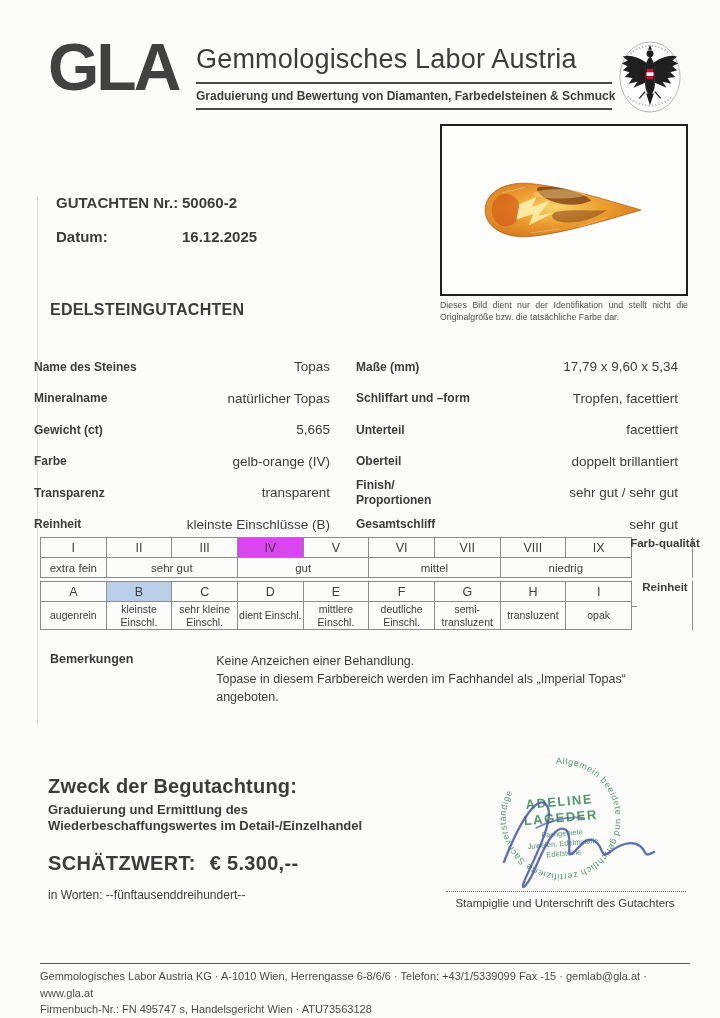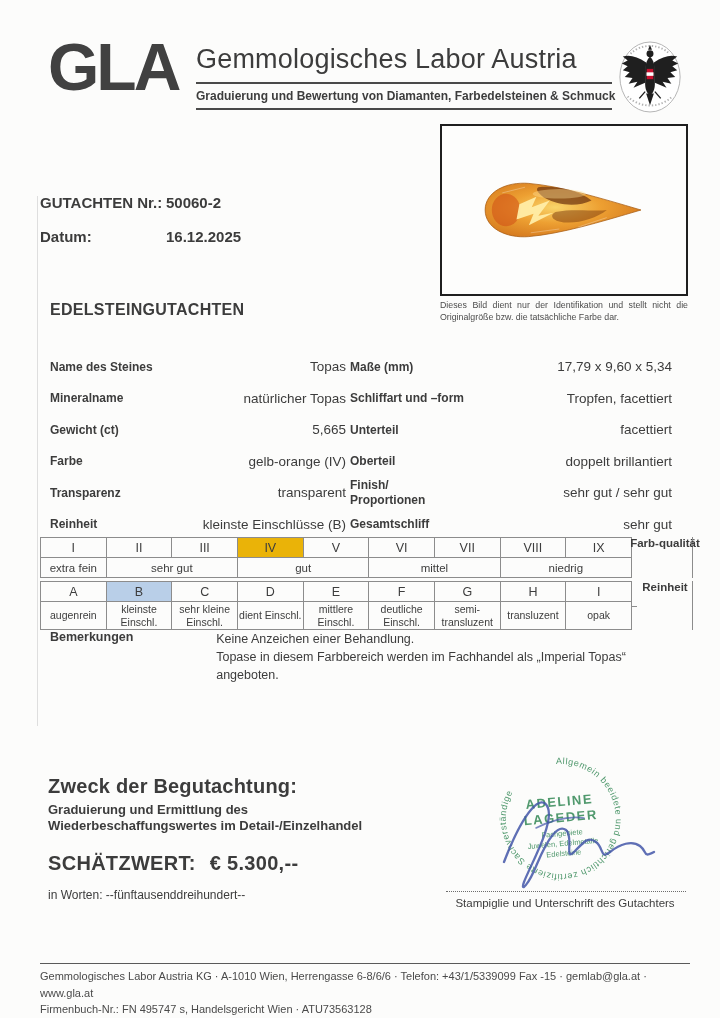--- a/index.html
+++ b/index.html
@@ -14,51 +14,51 @@
   
   .logo { position:absolute; left:48px; top:34px; font-size:66px; font-weight:bold; letter-spacing:-3px; color:#414141; line-height:1; }
   .title-block { position:absolute; left:196px; top:44px; width:416px; }
   .title { font-size:27px; color:#3c3c3c; letter-spacing:0.2px; white-space:nowrap; }
   .hrule1 { border:0; border-top:2px solid #4a4a4a; margin:7px 0 5px 0; }
   .subtitle { font-size:12px; font-weight:bold; color:#3d3d3d; white-space:nowrap; }
   .hrule2 { border:0; border-top:2px solid #4a4a4a; margin:5px 0 0 0; }
   .eagle { position:absolute; left:616px; top:38px; }
 
   
-  .meta { position:absolute; left:40px; top:194px; font-size:15px; font-weight:bold; }
+  .meta { position:absolute; left:56px; top:194px; font-size:15px; font-weight:bold; }
   .meta-row { display:flex; margin-bottom:17px; }
   .meta-row .ml { width:126px; }
 
   
   .photo-frame { position:absolute; left:440px; top:124px; width:244px; height:168px; border:2px solid #1f1f1f; background:#fdfdfc; display:flex; align-items:center; justify-content:center; }
   .photo-caption { position:absolute; left:440px; top:299px; width:248px; font-size:8.8px; line-height:1.4; color:#4c4c4c; text-align:justify; }
 
   .section-title { position:absolute; left:50px; top:301px; font-size:16px; font-weight:bold; letter-spacing:0.3px; }
 
   
-  .specs { position:absolute; left:50px; top:351px; width:638px; display:grid; grid-template-columns:296px 322px; column-gap:4px; }
+  .specs { position:absolute; left:34px; top:351px; width:638px; display:grid; grid-template-columns:296px 322px; column-gap:26px; }
   .spec-row { display:flex; justify-content:space-between; align-items:center; min-height:31.5px; }
   .spec-label { font-size:12px; font-weight:bold; white-space:pre-line; line-height:1.2; }
   .spec-value { font-size:13.5px; white-space:nowrap; }
 
   
   .gtable { position:absolute; display:flex; left:40px; }
   #colorTable { top:537px; }
   #clarityTable { top:581px; }
   .gtable table { border-collapse:collapse; table-layout:fixed; width:592px; }
   .gtable td { border:1px solid #8c8c8c; text-align:center; vertical-align:middle; color:#3d3d3d; padding:0 1px; }
   .gtable tr.grades td { height:19px; font-size:12.5px; }
   .gtable tr.descs td { height:19px; font-size:11.5px; }
   #clarityTable tr.descs td { height:27px; font-size:10.5px; line-height:1.18; }
   .hl { background:#b9cfe8; }
   .axis { width:54px; border-right:1px solid #8c8c8c; display:flex; flex-direction:row; justify-content:center; padding-left:6px; font-weight:bold; font-size:11.5px; line-height:1.2; position:relative; }
   #clarityTable .axis::before { content:""; position:absolute; left:-1px; top:50%; width:6px; border-top:1px solid #8c8c8c; }
 
   
-  .remarks { position:absolute; left:50px; top:630px; display:flex; width:620px;gap:46px; }
+  .remarks { position:absolute; left:50px; top:652px; display:flex; width:620px;gap:46px; }
   .remarks-label { width:126px; font-size:12.5px; font-weight:bold; }
   .remarks-text { font-size:12.5px; line-height:1.45; }
 
   
   .purpose { position:absolute; left:48px; top:775px; }
   .purpose-heading { font-size:20px; font-weight:bold; letter-spacing:0.2px; }
   .purpose-text { font-size:13px; font-weight:bold; line-height:1.2; margin-top:4px; }
   .valuation { position:absolute; left:48px; top:852px; font-size:20px; font-weight:bold; letter-spacing:0.3px; }
   .valuation .vv { margin-left:14px; }
   .in-words { position:absolute; left:48px; top:888px; font-size:12px; }
@@ -195,21 +195,21 @@
       </div>
   </div>
 
   <div class="gtable" id="colorTable">
       <table>
         <tbody>
           <tr class="grades">
             <td>I</td>
             <td>II</td>
             <td>III</td>
-            <td class="hl" style="background: #eab308;">IV</td>
+            <td class="hl" style="background: #d946ef;">IV</td>
             <td>V</td>
             <td>VI</td>
             <td>VII</td>
             <td>VIII</td>
             <td>IX</td>
           </tr>
           <tr class="descs">
             <td colspan="1">extra fein</td>
             <td colspan="2">sehr gut</td>
             <td colspan="2">gut</td>

